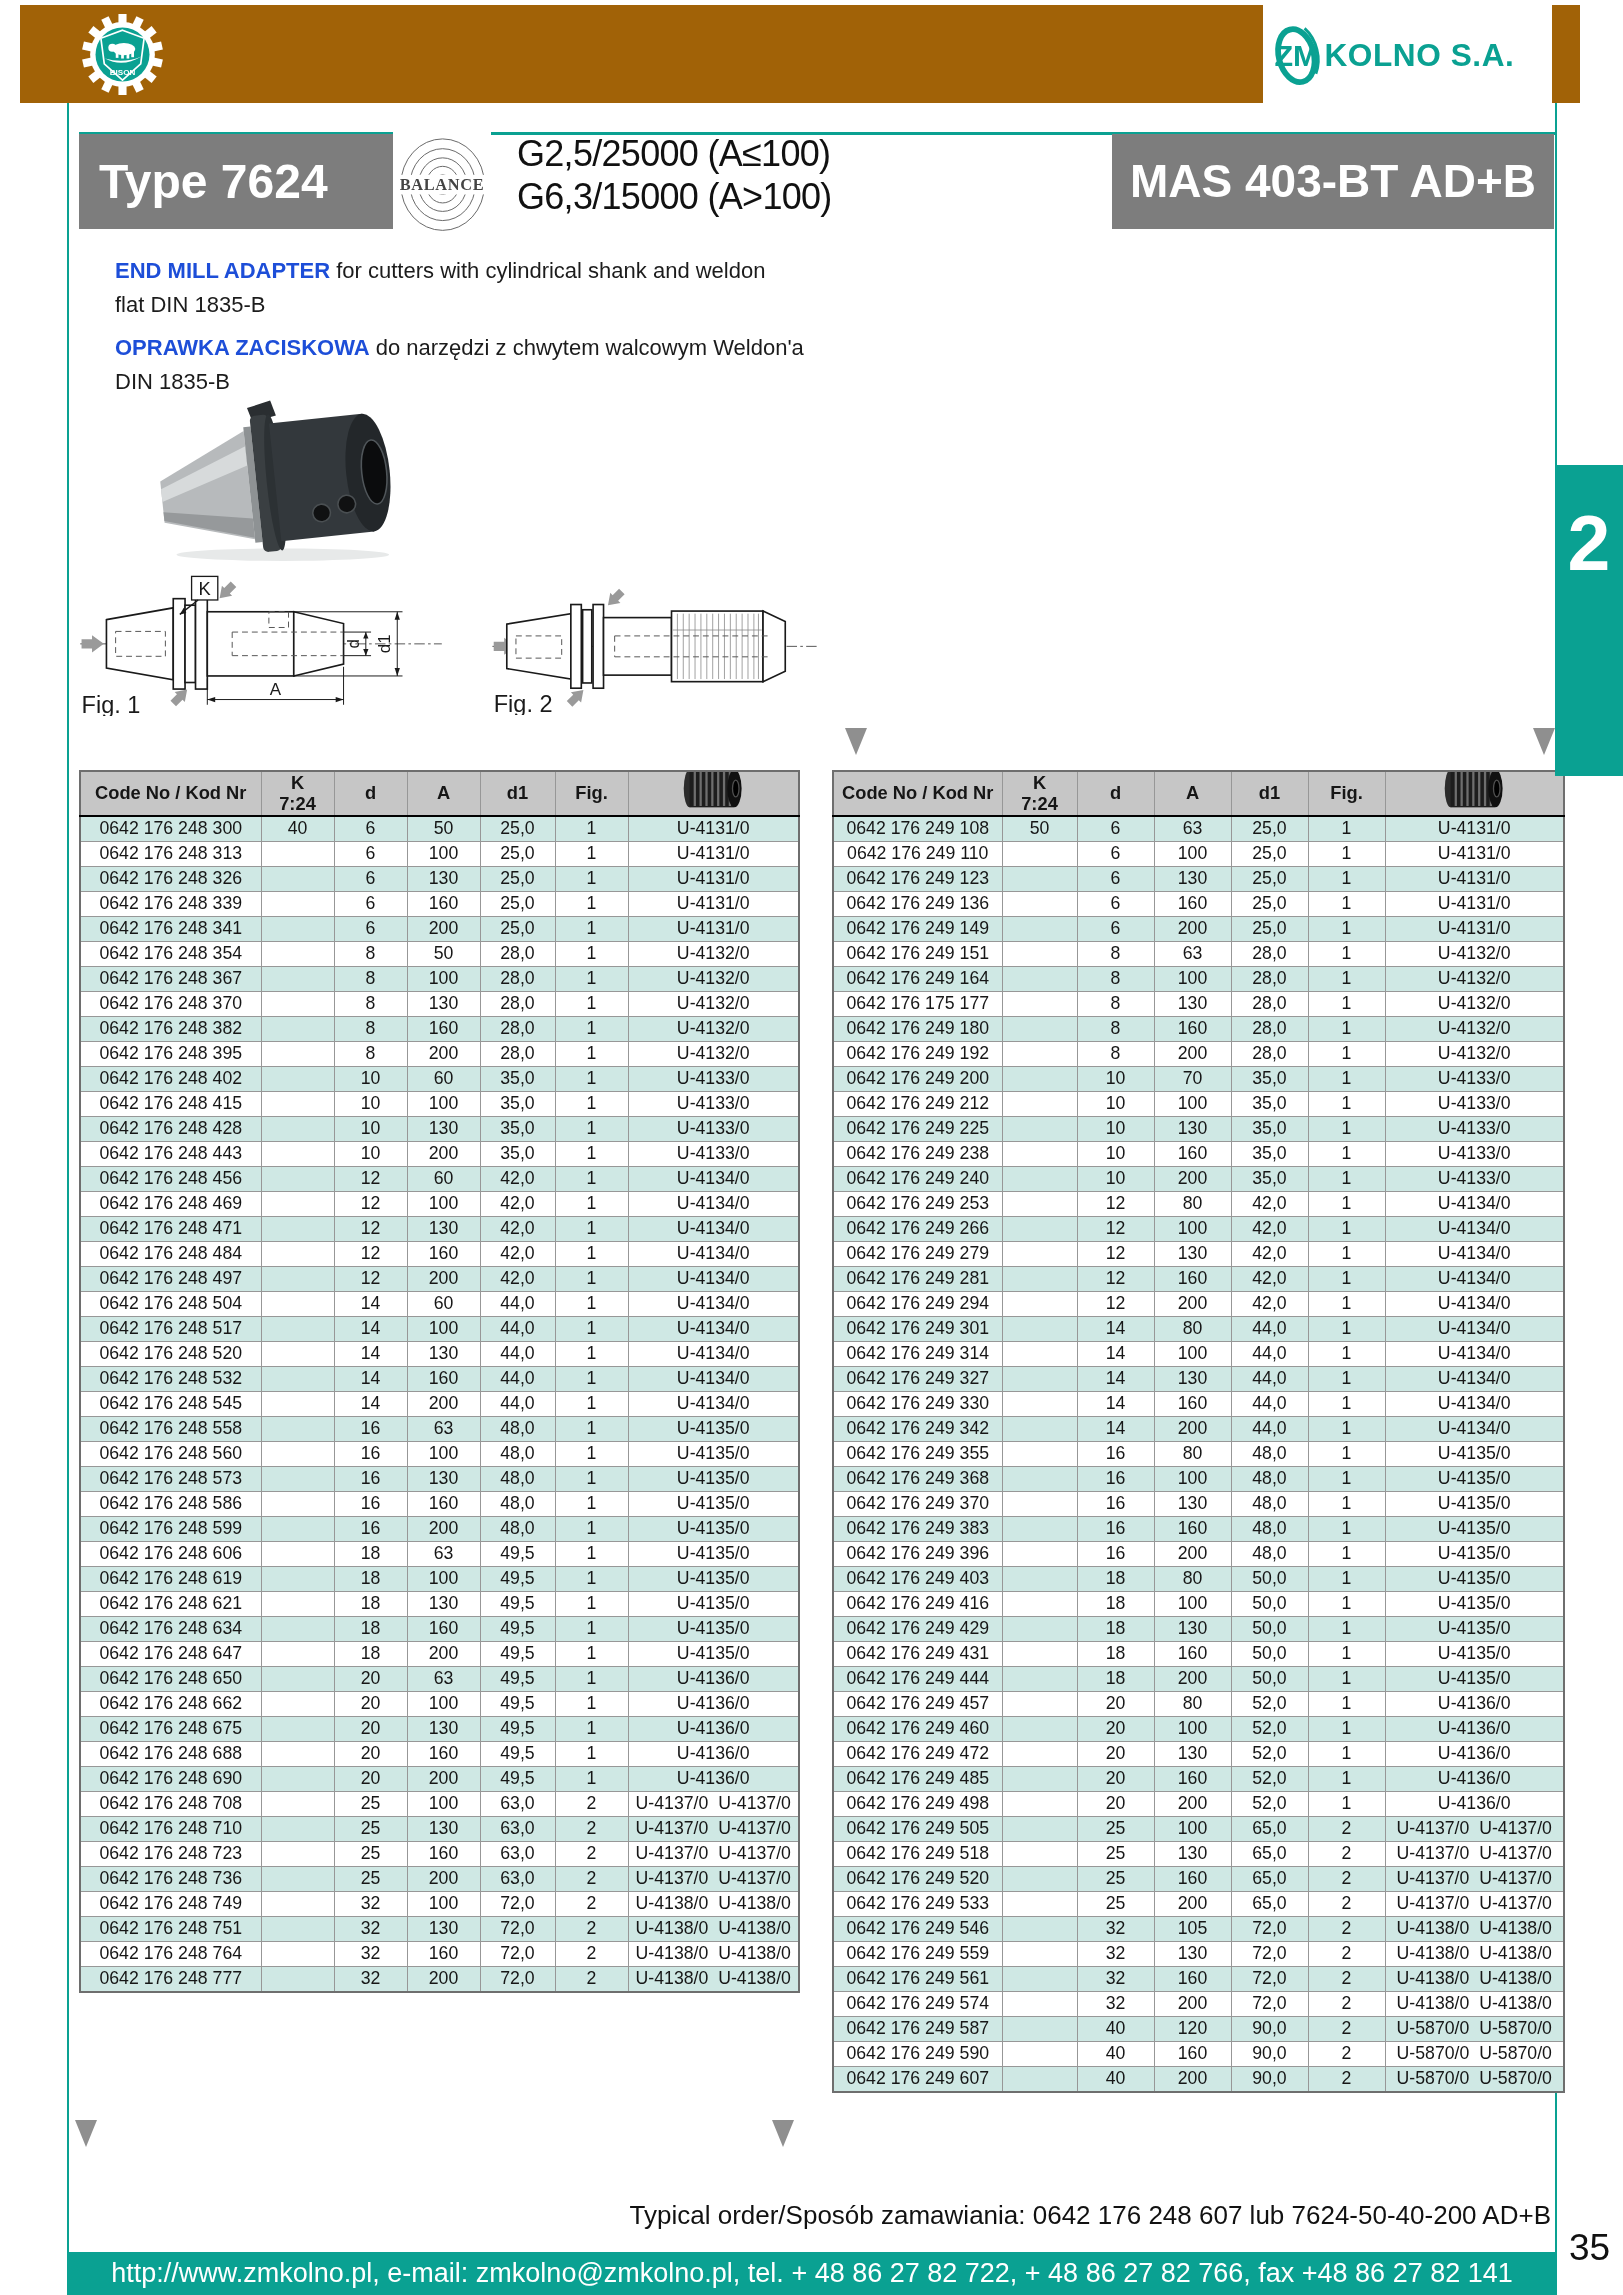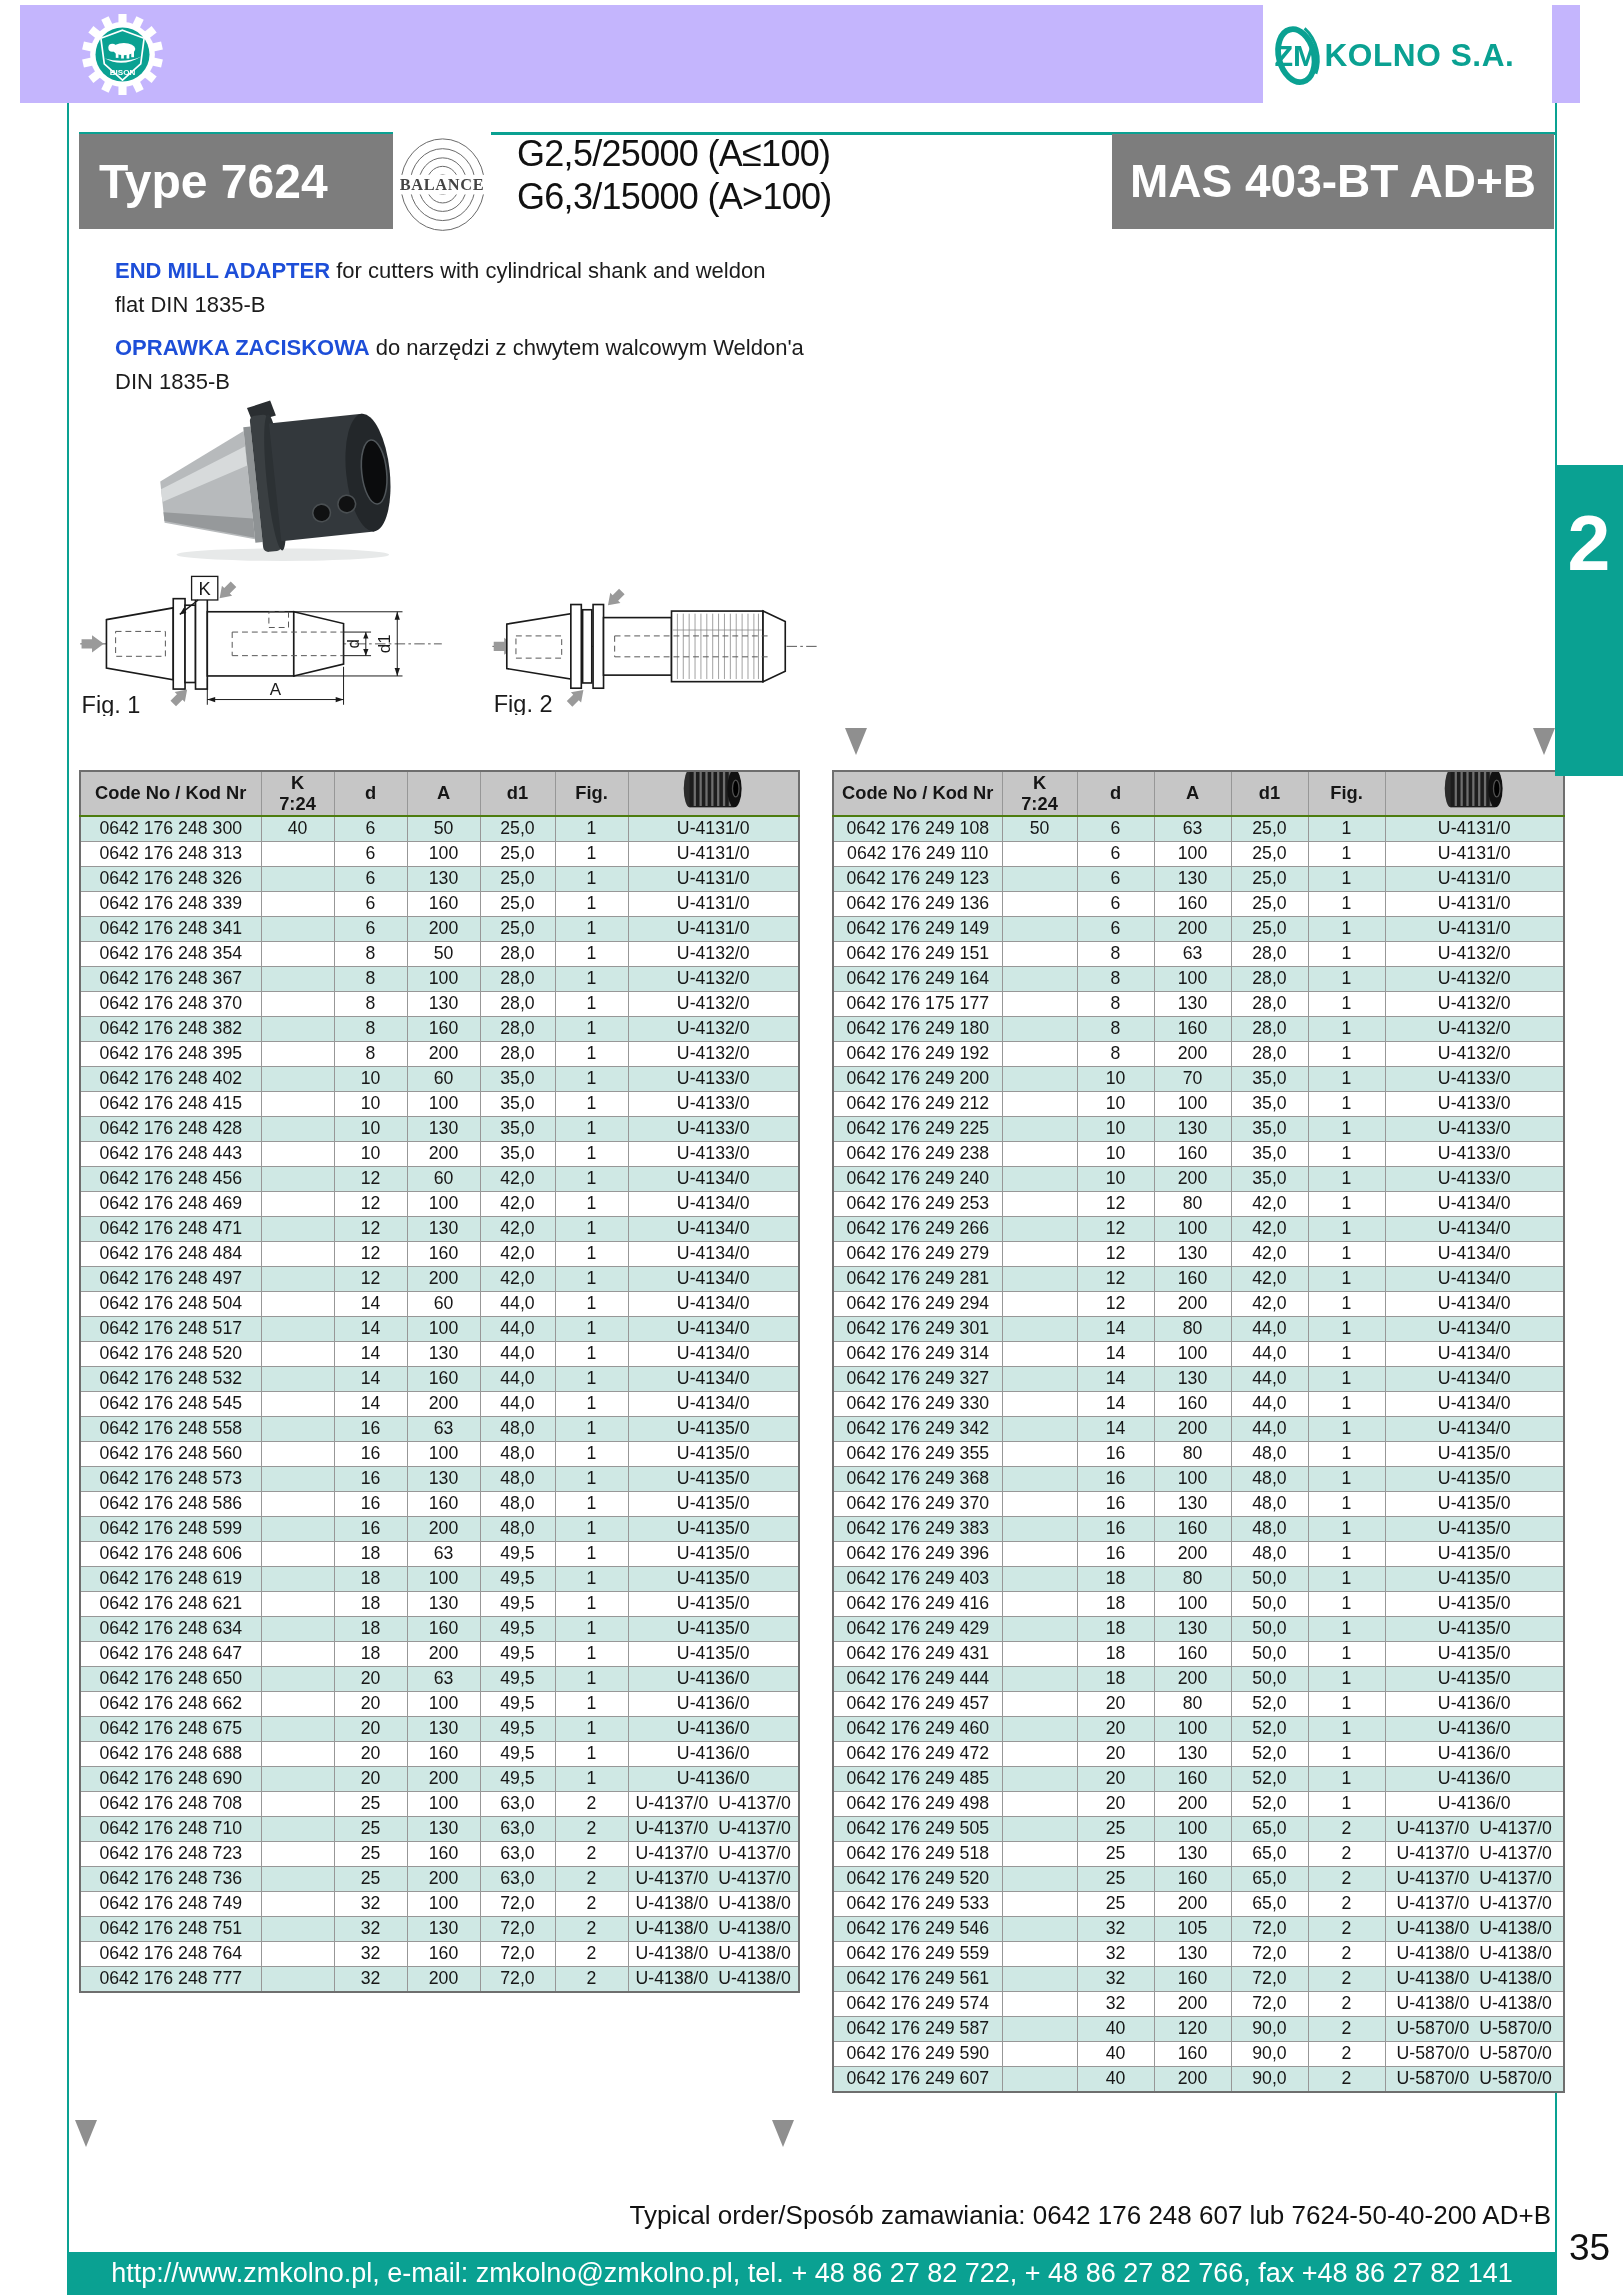--- a/index.html
+++ b/index.html
@@ -1,20 +1,20 @@
 <!DOCTYPE html>
 <html style="font-size:10.5px"><head>
 <meta charset="utf-8">
 <style>
   html,body{margin:0;padding:0;background:#ffffff;}
   body{width:1623px;height:2295px;position:relative;font-family:"Liberation Sans",sans-serif;color:#161616;overflow:hidden;}
   .abs{position:absolute;}
 
   
-  .band{left:19.6px;top:5.2px;width:1560px;height:98px;background:#c4b5fd;}
+  .band{left:19.6px;top:5.2px;width:1560px;height:98px;background:#a16207;}
   .logo-cutout{left:1243px;top:0;width:289px;height:98px;background:#ffffff;display:flex;align-items:center;justify-content:center;}
   .bison{left:62px;top:8.5px;width:81px;height:81px;}
 
   
   .vline{width:2px;background:#0aa192;top:103px;height:2192px;}
   .vline.l{left:67px;}
   .vline.r{left:1555px;}
 
   
   .rule{left:79px;top:132px;width:1477px;height:2.6px;background:#0aa192;}
@@ -42,21 +42,21 @@
   .tri.tr4{left:772px;top:2120px;}
 
   
   .tablewrap.left{left:79px;top:770px;}
   .tablewrap.right{left:832px;top:770px;}
   table{border-collapse:collapse;table-layout:fixed;background:#ffffff;}
   table.t-left{width:717px;}
   table.t-right{width:729px;}
   th,td{border:1.3px solid #979797;padding:0;text-align:center;vertical-align:middle;overflow:hidden;}
   table{border:2px solid #6e6e6e;}
-  thead th{background:#c6c6c6;height:43px;font-size:18.3px;font-weight:bold;line-height:1.1;border-bottom:2px solid #4d7c0f;position:relative;}
+  thead th{background:#c6c6c6;height:43px;font-size:18.3px;font-weight:bold;line-height:1.1;border-bottom:2px solid #000000;position:relative;}
   tbody td{height:24px;font-size:17.7px;line-height:1;white-space:nowrap;}
   tbody tr:nth-child(odd){background:#cfe8e4;}
   td.u-cell{white-space:pre;}
   .screw-svg{position:absolute;top:-9.2px;left:50%;transform:translateX(-50%);width:65px;height:51px;}
 
   
   .tab2{left:1555px;top:465px;width:68px;height:311px;background:#0aa192;color:#fff;font-weight:bold;font-size:77px;text-align:center;}
   .tab2 span{display:block;margin-top:34px;}
 
   

